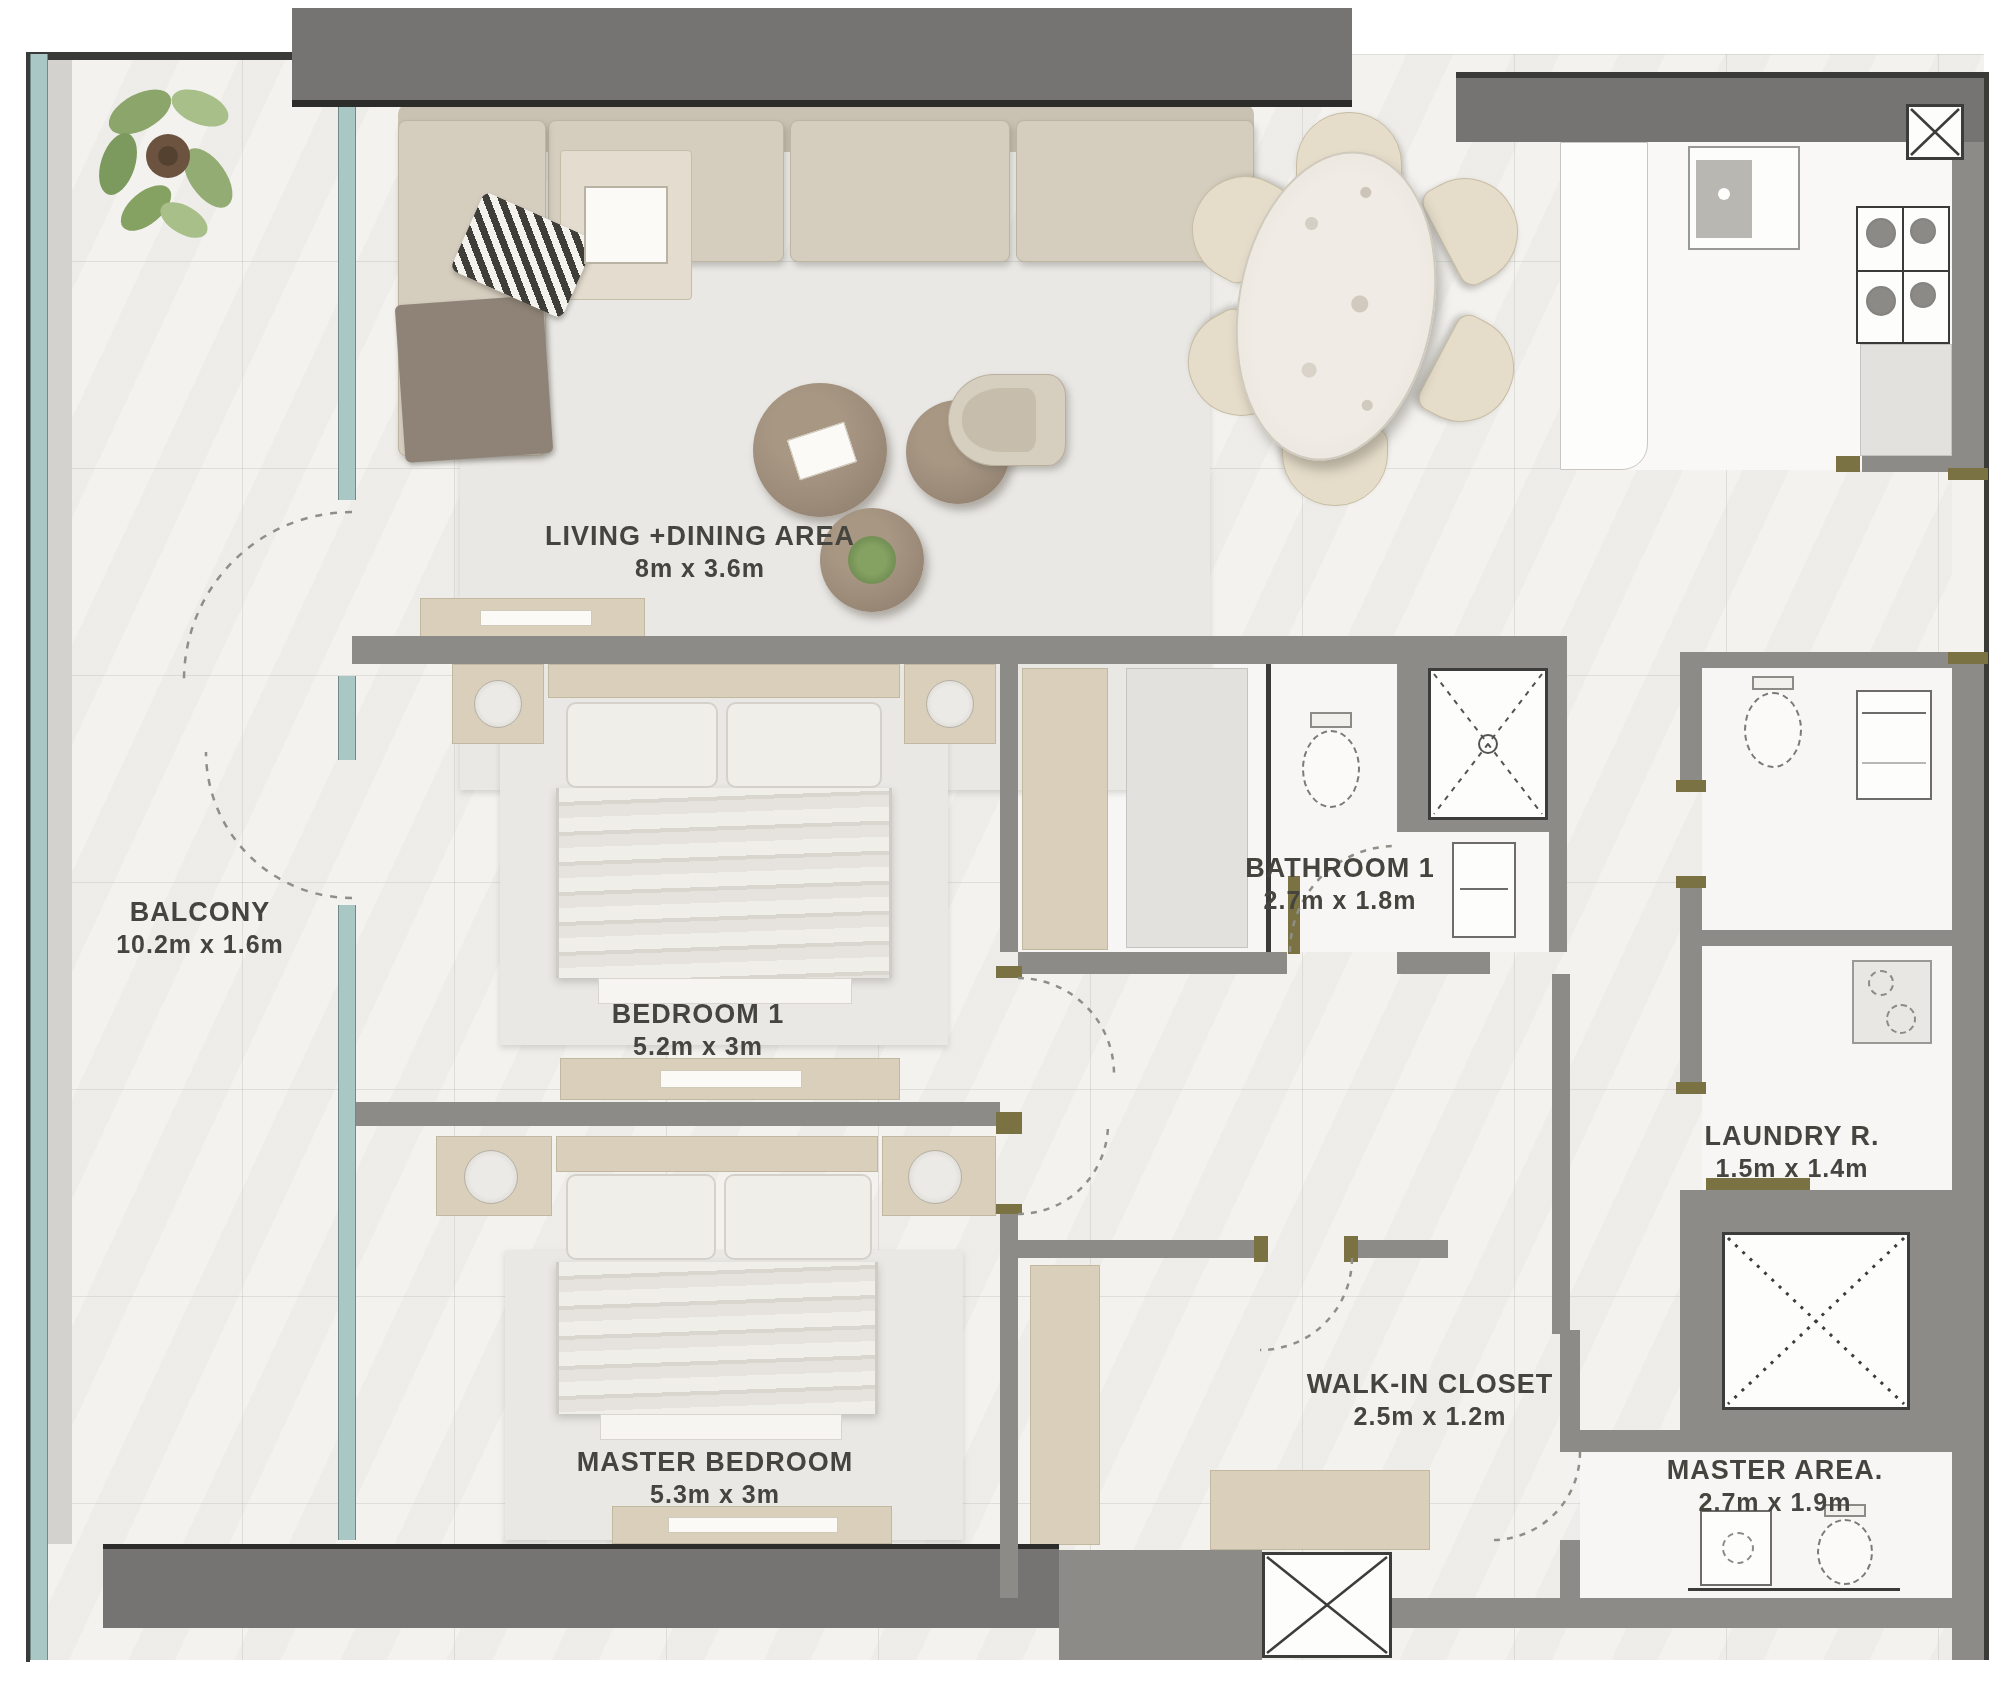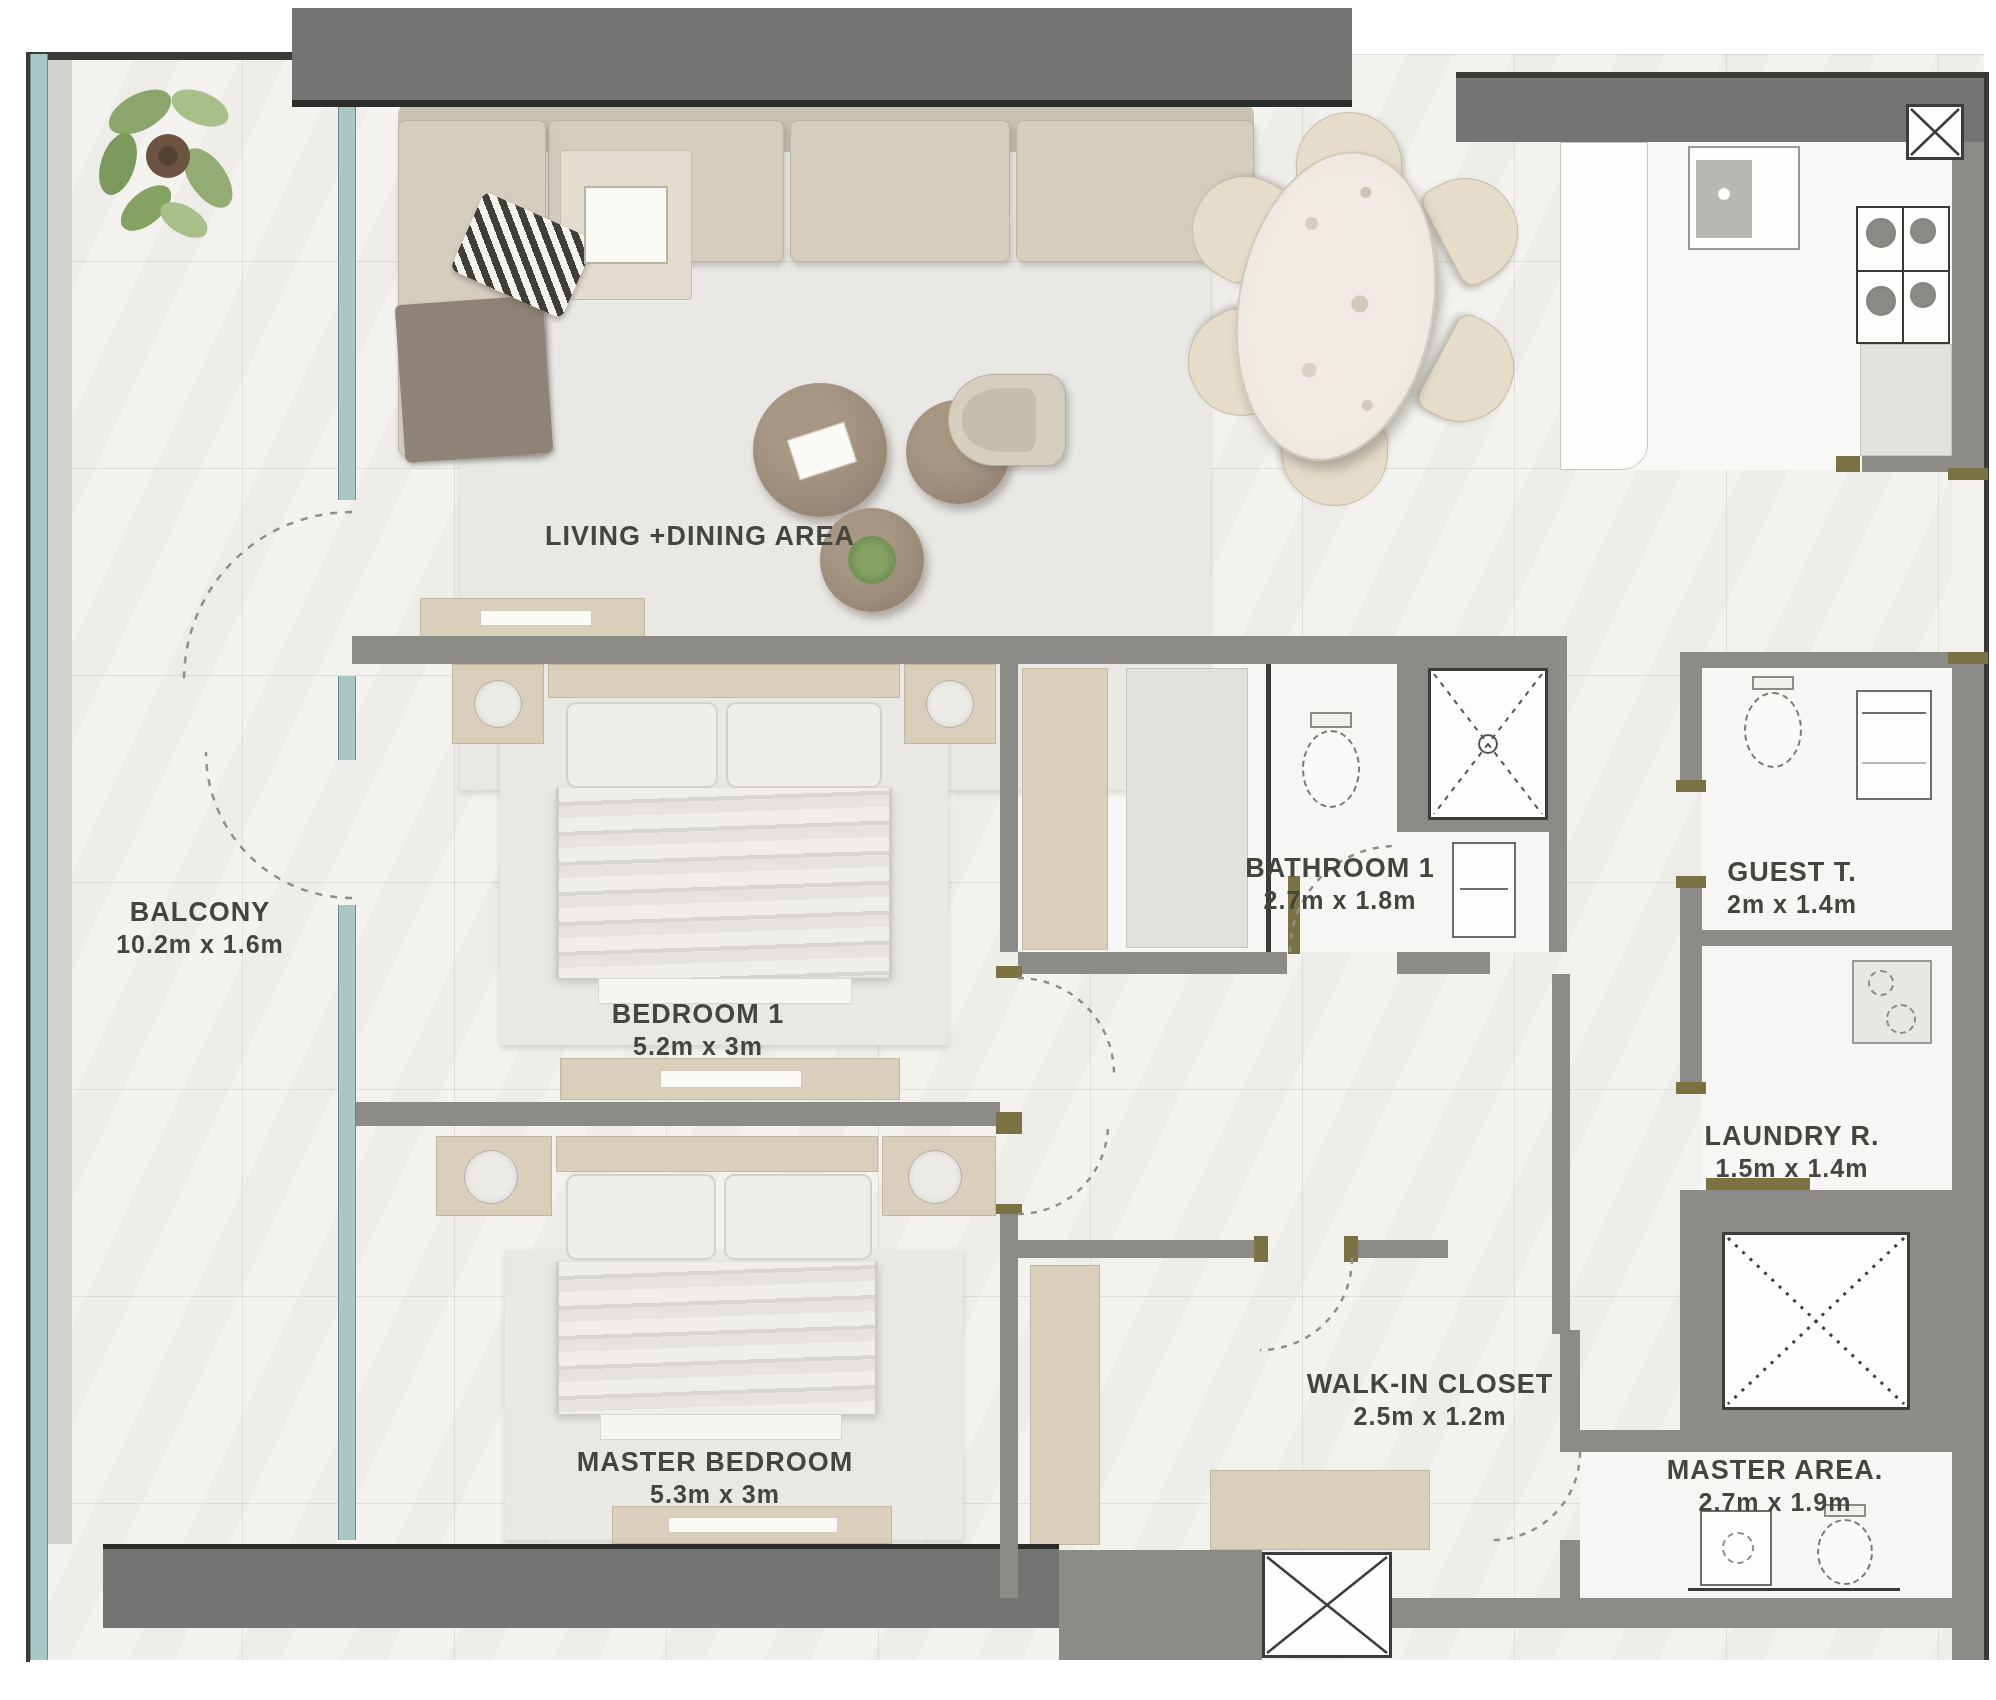--- a/index.html
+++ b/index.html
@@ -303,33 +303,30 @@
     <path d="M1352,1258 A92,92 0 0 1 1260,1350" fill="none" stroke="#8f8f8a" stroke-width="2.5" stroke-dasharray="6,7"></path>
     <path d="M1580,1452 A88,88 0 0 1 1492,1540" fill="none" stroke="#8f8f8a" stroke-width="2.5" stroke-dasharray="6,7"></path>
   </svg>
 
   <div class="abs rlabel" style="left:60px;top:896px;width:280px;">
     <span class="nm">BALCONY</span>
     <span class="dm">10.2m x 1.6m</span>
   </div>
   <div class="abs rlabel" style="left:420px;top:520px;width:560px;">
     <span class="nm">LIVING +DINING AREA</span>
+    <span class="dm">8m x 3.6m</span>
   </div>
   <div class="abs rlabel" style="left:498px;top:998px;width:400px;">
     <span class="nm">BEDROOM 1</span>
     <span class="dm">5.2m x 3m</span>
   </div>
   <div class="abs rlabel" style="left:1160px;top:852px;width:360px;">
     <span class="nm">BATHROOM 1</span>
     <span class="dm">2.7m x 1.8m</span>
   </div>
-  <div class="abs rlabel" style="left:1672px;top:856px;width:240px;">
-    <span class="nm">GUEST T.</span>
-    <span class="dm">2m x 1.4m</span>
-  </div>
   <div class="abs rlabel" style="left:1652px;top:1120px;width:280px;">
     <span class="nm">LAUNDRY R.</span>
     <span class="dm">1.5m x 1.4m</span>
   </div>
   <div class="abs rlabel" style="left:1200px;top:1368px;width:460px;">
     <span class="nm">WALK-IN CLOSET</span>
     <span class="dm">2.5m x 1.2m</span>
   </div>
   <div class="abs rlabel" style="left:490px;top:1446px;width:450px;">
     <span class="nm">MASTER BEDROOM</span>

